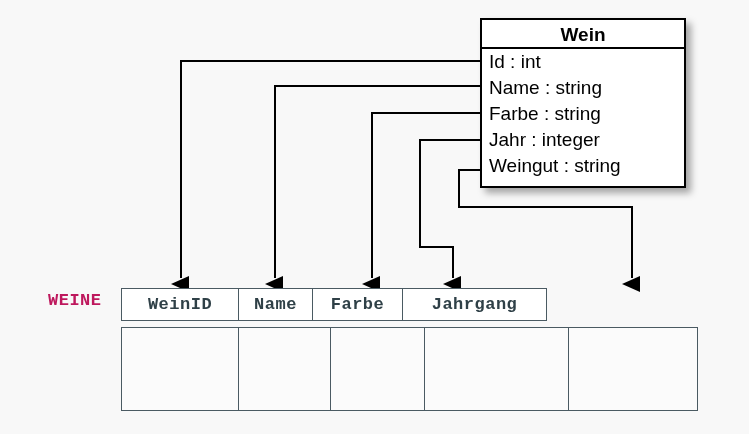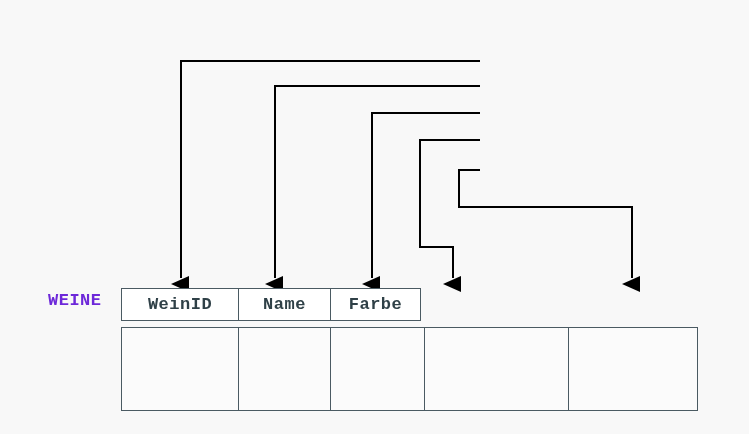--- a/index.html
+++ b/index.html
@@ -55,21 +55,21 @@
     pointer-events:none;
   }
 
   
   .tbl-label{
     position:absolute;
     left:48px;top:291px;
     font-family:"Liberation Mono","DejaVu Sans Mono",monospace;
     font-weight:bold;
     font-size:17px;
-    color:#6d28d9;
+    color:#be185d;
     letter-spacing:0.5px;
     z-index:4;
   }
   .tbl-header{
     position:absolute;
     left:121px;top:288px;
     height:33px;
     display:flex;
     z-index:4;
   }
@@ -119,27 +119,38 @@
 
     <path d="M480,86 L275,86 L275,278" fill="none" stroke="#000000" stroke-width="2" marker-end="url(#ah)"></path>
 
     <path d="M480,113 L372,113 L372,278" fill="none" stroke="#000000" stroke-width="2" marker-end="url(#ah)"></path>
 
     <path d="M480,140 L420,140 L420,247 L453,247 L453,278" fill="none" stroke="#000000" stroke-width="2" marker-end="url(#ah)"></path>
 
     <path d="M480,170 L459,170 L459,207 L632,207 L632,278" fill="none" stroke="#000000" stroke-width="2" marker-end="url(#ah)"></path>
   </svg>
 
+  <div class="uml-box">
+    <div class="uml-title">Wein</div>
+    <div class="uml-attrs">
+      <div class="uml-attr">Id : int</div>
+      <div class="uml-attr">Name : string</div>
+      <div class="uml-attr">Farbe : string</div>
+      <div class="uml-attr">Jahr : integer</div>
+      <div class="uml-attr">Weingut : string</div>
+    </div>
+  </div>
 
   <div class="tbl-label">WEINE</div>
 
   <div class="tbl-header">
     <div class="hcell" style="width:118px">WeinID</div>
-    <div class="hcell" style="width:93px">Name</div>
+    <div class="hcell" style="width:75px">Name</div>
     <div class="hcell" style="width:91px">Farbe</div>
+    <div class="hcell" style="width:145px">Jahrgang</div>
   </div>
 
   <div class="tbl-body">
     <div class="bcell" style="width:118px"></div>
     <div class="bcell" style="width:93px"></div>
     <div class="bcell" style="width:95px"></div>
     <div class="bcell" style="width:145px"></div>
     <div class="bcell" style="width:130px"></div>
   </div>
 

